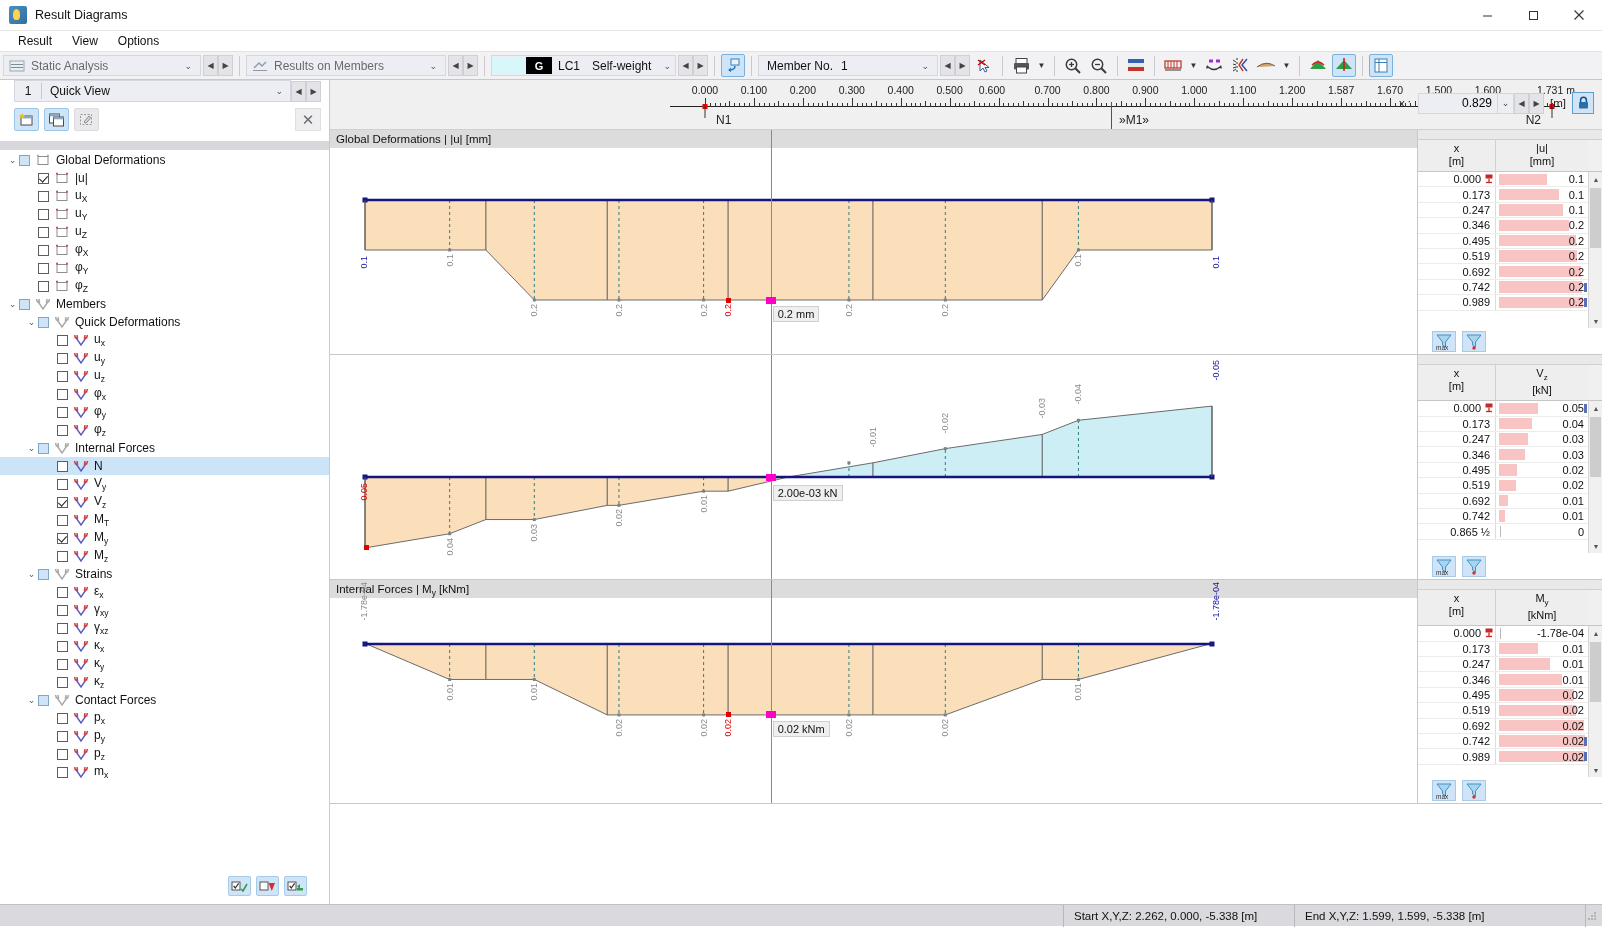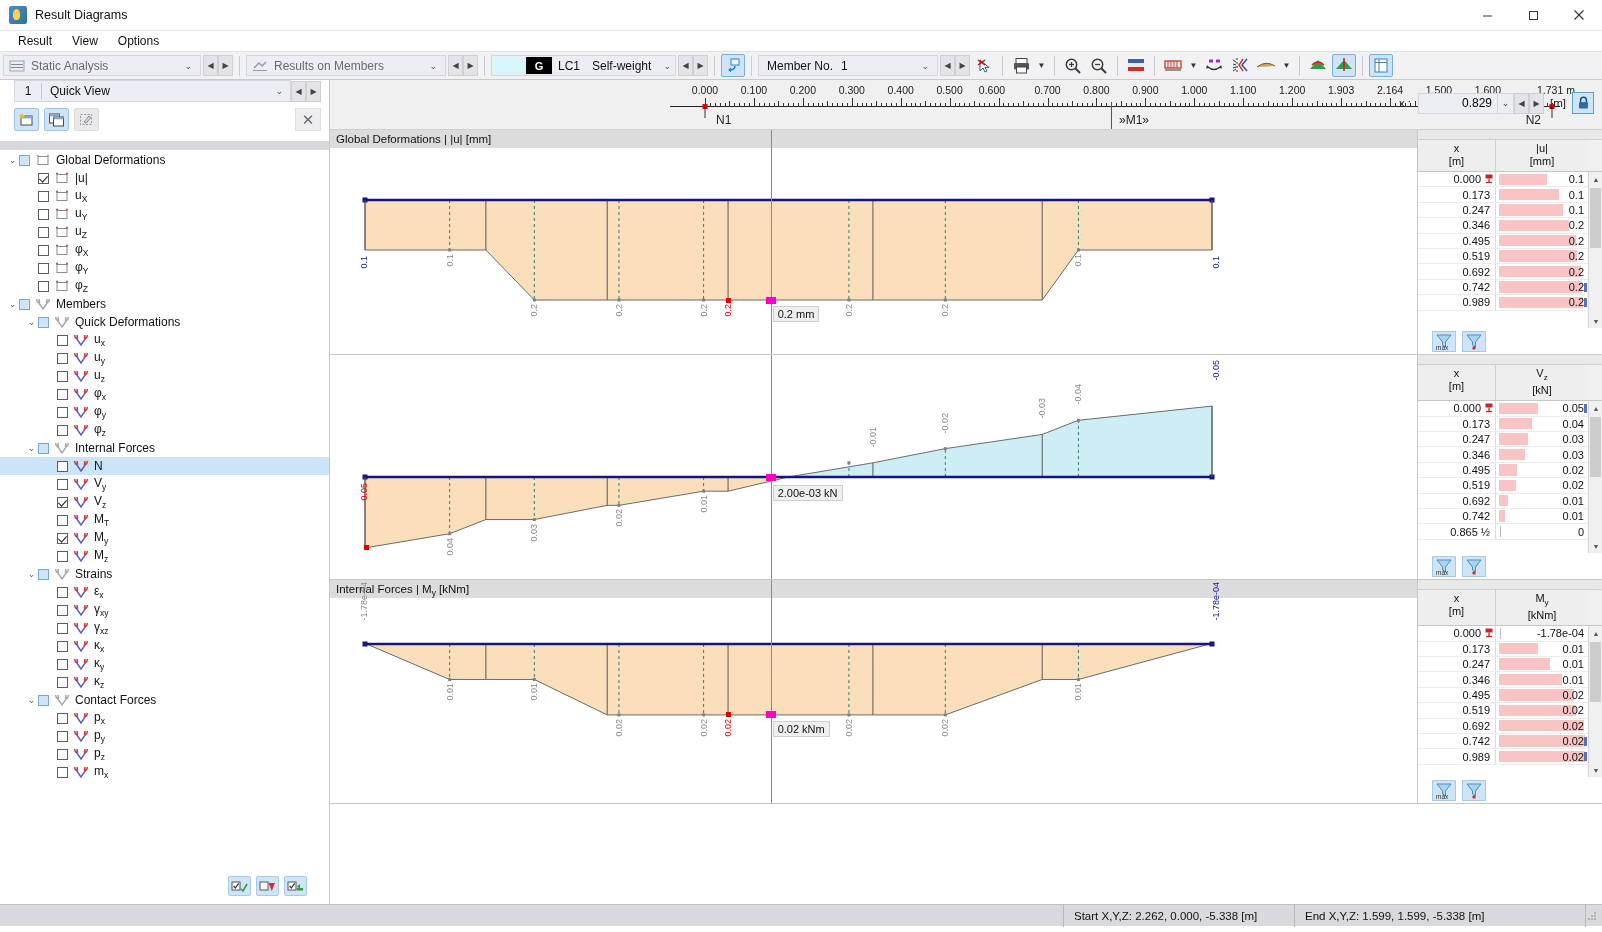--- a/index.html
+++ b/index.html
@@ -796,22 +796,22 @@
           <span style="left: 521.794px;">0.300</span>
           <span style="left: 570.725px;">0.400</span>
           <span style="left: 619.656px;">0.500</span>
           <span style="left: 662px;">0.600</span>
           <span style="left: 717.519px;">0.700</span>
           <span style="left: 766.45px;">0.800</span>
           <span style="left: 815.381px;">0.900</span>
           <span style="left: 864.313px;">1.000</span>
           <span style="left: 913.244px;">1.100</span>
           <span style="left: 962.175px;">1.200</span>
-          <span style="left: 1011.11px;">1.903</span>
-          <span style="left: 1060.04px;">2.164</span>
+          <span style="left: 1011.11px;">1.587</span>
+          <span style="left: 1060.04px;">1.670</span>
           <span style="left: 1108.97px;">1.500</span>
           <span style="left: 1157.9px;">1.600</span>
           <span style="left: 1226px;">1.731 m</span>
         </div>
       <div class="ruler-line" style="left:340px;width:890px"></div>
       <div class="ruler-ticks" id="ruler-ticks">
           <i style="left: 375px; height: 9px;"></i>
           <i style="left: 379.893px; height: 4px;"></i>
           <i style="left: 384.786px; height: 4px;"></i>
           <i style="left: 389.679px; height: 4px;"></i>

